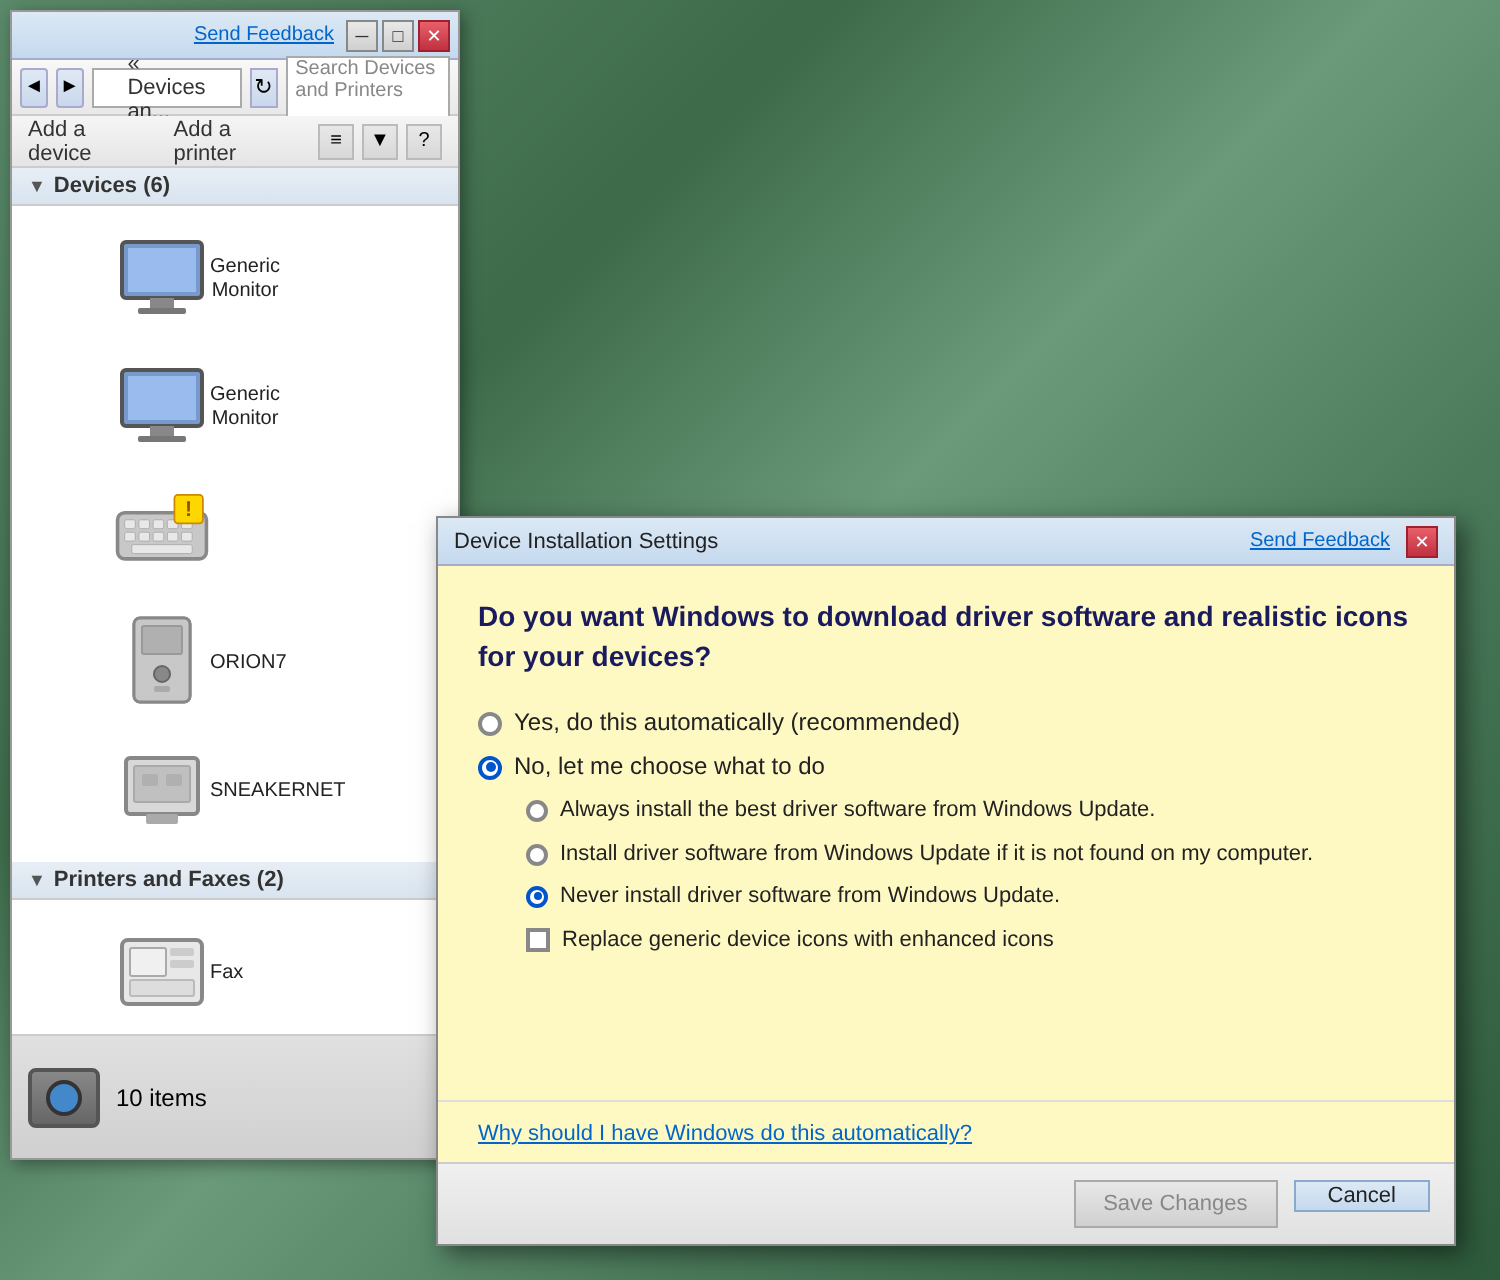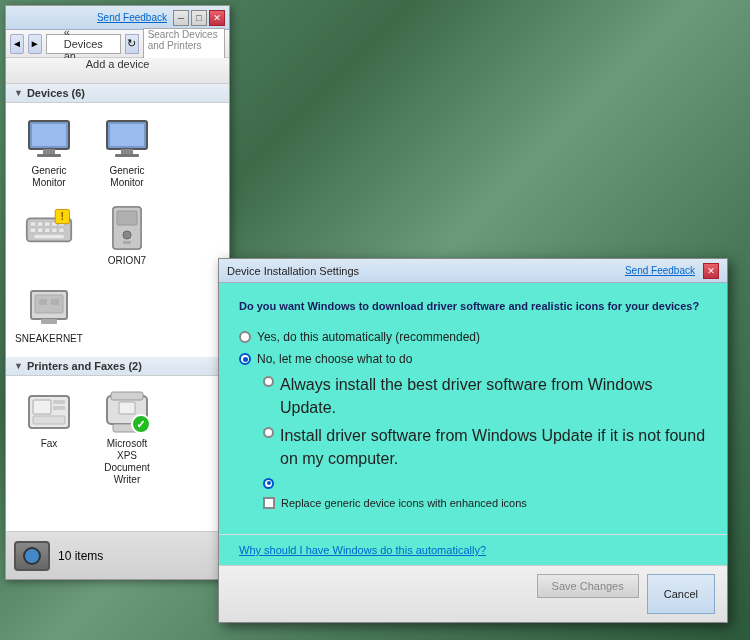--- a/index.html
+++ b/index.html
@@ -140,21 +140,20 @@
 
     .action-bar {
       background: linear-gradient(to bottom, #f5f5f5, #e5e5e5);
       height: 26px;
       display: flex;
       align-items: center;
       padding: 0 8px;
       gap: 12px;
       border-bottom: 1px solid #ccc;
       flex-shrink: 0;
-      flex-direction: column;
     }
 
     .action-link {
       font-size: 11px;
       color: #333;
       cursor: pointer;
       text-decoration: none;
     }
 
     .action-right {
@@ -202,25 +201,26 @@
 
     .items-grid {
       display: flex;
       flex-wrap: wrap;
       padding: 8px;
       gap: 8px;
     }
 
     .device-item {
       display: flex;
-      flex-direction: column;
+      flex-direction: row;
       align-items: center;
       width: 70px;
       cursor: pointer;
       padding: 4px;
+      margin-left: 39px;
     }
 
     .device-icon {
       width: 48px;
       height: 48px;
       display: flex;
       align-items: center;
       justify-content: center;
       position: relative;
     }
@@ -228,21 +228,21 @@
     .device-label {
       font-size: 10px;
       text-align: center;
       color: #222;
       margin-top: 2px;
       line-height: 1.2;
     }
 
     
     .bottom-camera {
-      height: 48px;
+      height: 62px;
       background: linear-gradient(to bottom, #e0e0e0, #d0d0d0);
       border-top: 1px solid #ccc;
       display: flex;
       align-items: center;
       padding: 0 8px;
       gap: 8px;
       flex-shrink: 0;
     }
 
     .camera-icon-sm {
@@ -267,21 +267,21 @@
       border-radius: 50%;
     }
 
     
     .dialog {
       position: absolute;
       top: 258px;
       left: 218px;
       width: 510px;
       height: 365px;
-      background: #5eead4;
+      background: #fef9c3;
       border: 1px solid #888;
       box-shadow: 4px 4px 12px rgba(0,0,0,0.5);
       z-index: 10;
       display: flex;
       flex-direction: column;
     }
 
     .dialog-titlebar {
       background: linear-gradient(to bottom, #dce9f5 0%, #c5d9ee 100%);
       height: 24px;
@@ -319,30 +319,30 @@
       cursor: pointer;
     }
 
     .dialog-content {
       padding: 16px 20px;
       flex: 1;
       overflow-y: auto;
     }
 
     .dialog-question {
-      font-size: 11px;
+      font-size: 14px;
       font-weight: bold;
       color: #1a1a5e;
       margin-bottom: 16px;
       line-height: 1.4;
     }
 
     .radio-option {
       display: flex;
-      align-items: flex-start;
+      align-items: center;
       margin-bottom: 8px;
       gap: 6px;
     }
 
     .radio-input {
       width: 12px;
       height: 12px;
       border: 2px solid #888;
       border-radius: 50%;
       background: white;
@@ -403,21 +403,21 @@
 
     .sub-radio-input.selected::after {
       content: '';
       width: 4px;
       height: 4px;
       background: #0055cc;
       border-radius: 50%;
     }
 
     .sub-radio-label {
-      font-size: 16px;
+      font-size: 11px;
       color: #222;
       cursor: pointer;
       line-height: 1.4;
     }
 
     .checkbox-option {
       display: flex;
       align-items: flex-start;
       margin-left: 24px;
       margin-top: 8px;
@@ -467,21 +467,21 @@
       border: 1px solid #aaa;
       font-size: 11px;
       color: #888;
       cursor: default;
       display: flex;
       align-items: center;
       gap: 4px;
     }
 
     .btn-cancel {
-      height: 40px;
+      height: 16px;
       padding: 0 16px;
       background: linear-gradient(to bottom, #dce9f5, #c5d9ee);
       border: 1px solid #88aacc;
       font-size: 11px;
       color: #222;
       cursor: pointer;
     }
 
     
     svg { display: block; }
@@ -677,20 +677,21 @@
         <span class="sub-radio-label">Always install the best driver software from Windows Update.</span>
       </div>
 
       <div class="sub-radio-option">
         <div class="sub-radio-input"></div>
         <span class="sub-radio-label">Install driver software from Windows Update if it is not found on my computer.</span>
       </div>
 
       <div class="sub-radio-option">
         <div class="sub-radio-input selected"></div>
+        <span class="sub-radio-label">Never install driver software from Windows Update.</span>
       </div>
     </div>
 
     <div class="checkbox-option">
       <div class="checkbox-input"></div>
       <span class="checkbox-label">Replace generic device icons with enhanced icons</span>
     </div>
   </div>
 
   <div class="dialog-link-area">

